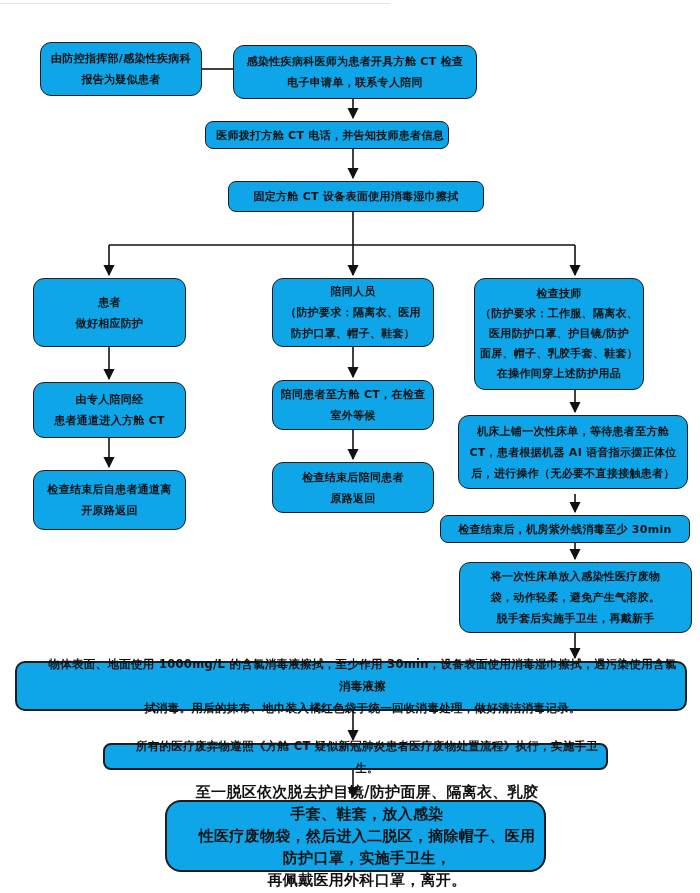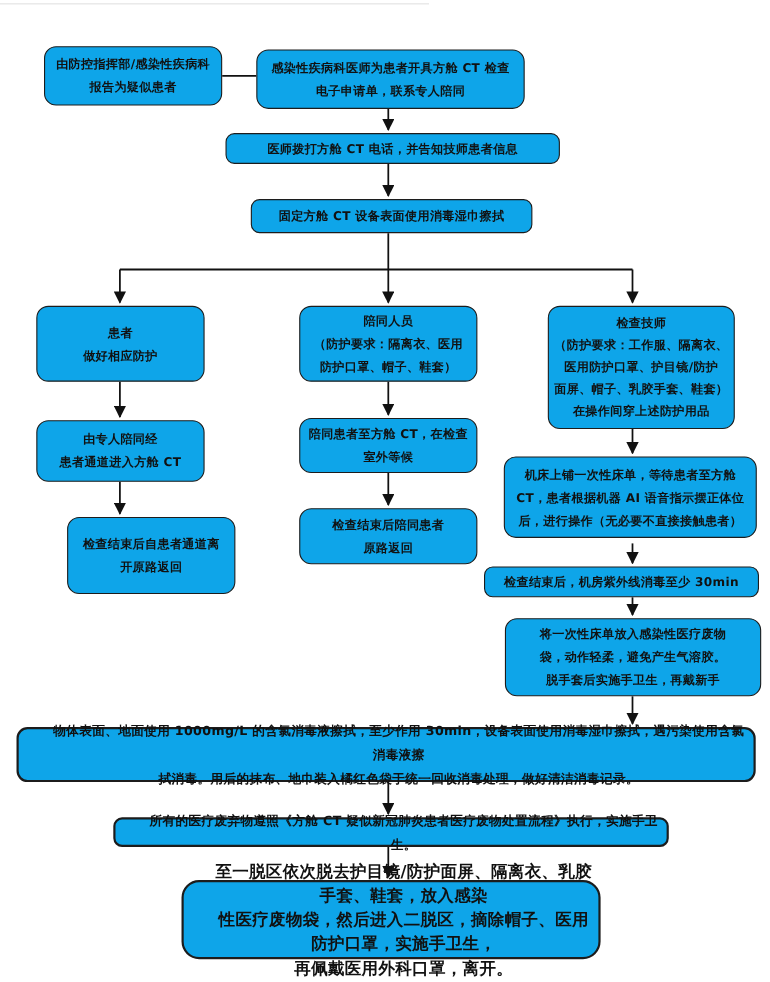--- a/index.html
+++ b/index.html
@@ -36,32 +36,32 @@
     line-height: 21px;
     letter-spacing: 0.3px;
     padding: 0 4px;
   }
   .wide { border-width: 2px; padding-left: 23px; }
   .wide .txt { font-size: 11.5px; line-height: 22px; }
 
   
   #n-report   { left: 40px;  top: 42px;  width: 162px; height: 54px; }
   #n-order    { left: 233px; top: 45px;  width: 244px; height: 54px; }
-  #n-call     { left: 205px; top: 121px; width: 304px; height: 28px; border-radius: 8px; }
+  #n-call     { left: 205px; top: 121px; width: 244px; height: 28px; border-radius: 8px; justify-content: flex-end; }
   #n-assign   { left: 228px; top: 181px; width: 256px; height: 31px; border-radius: 8px; }
 
   #n-patient-prep  { left: 33px; top: 278px; width: 153px; height: 69px; }
   #n-patient-enter { left: 33px; top: 382px; width: 153px; height: 56px; }
-  #n-patient-leave { left: 33px; top: 470px; width: 153px; height: 70px; margin-left: 28px; }
+  #n-patient-leave { left: 33px; top: 470px; width: 153px; height: 60px; }
 
   #n-escort-role   { left: 272px; top: 278px; width: 162px; height: 69px; }
   #n-escort-wait   { left: 272px; top: 380px; width: 162px; height: 50px; }
   #n-escort-return { left: 272px; top: 462px; width: 162px; height: 51px; }
 
-  #n-tech-role    { left: 498px; top: 278px; width: 170px; height: 112px; align-items: center; }
+  #n-tech-role    { left: 474px; top: 278px; width: 170px; height: 112px; align-items: center; }
   #n-tech-role .txt { line-height: 20px; }
   #n-tech-operate { left: 458px; top: 415px; width: 230px; height: 74px; }
   #n-tech-uv      { left: 440px; top: 515px; width: 250px; height: 28px; border-radius: 8px; }
   #n-tech-sheet   { left: 459px; top: 562px; width: 233px; height: 71px; }
 
   #n-surface-disinfect { left: 15px;  top: 661px; width: 672px; height: 50px; border-radius: 10px; }
   #n-waste-rule        { left: 103px; top: 743px; width: 505px; height: 27px; border-radius: 8px; }
   #n-doffing           { left: 165px; top: 800px; width: 381px; height: 72px; border-radius: 16px; }
   #n-doffing .txt { font-size: 15px; }
 

